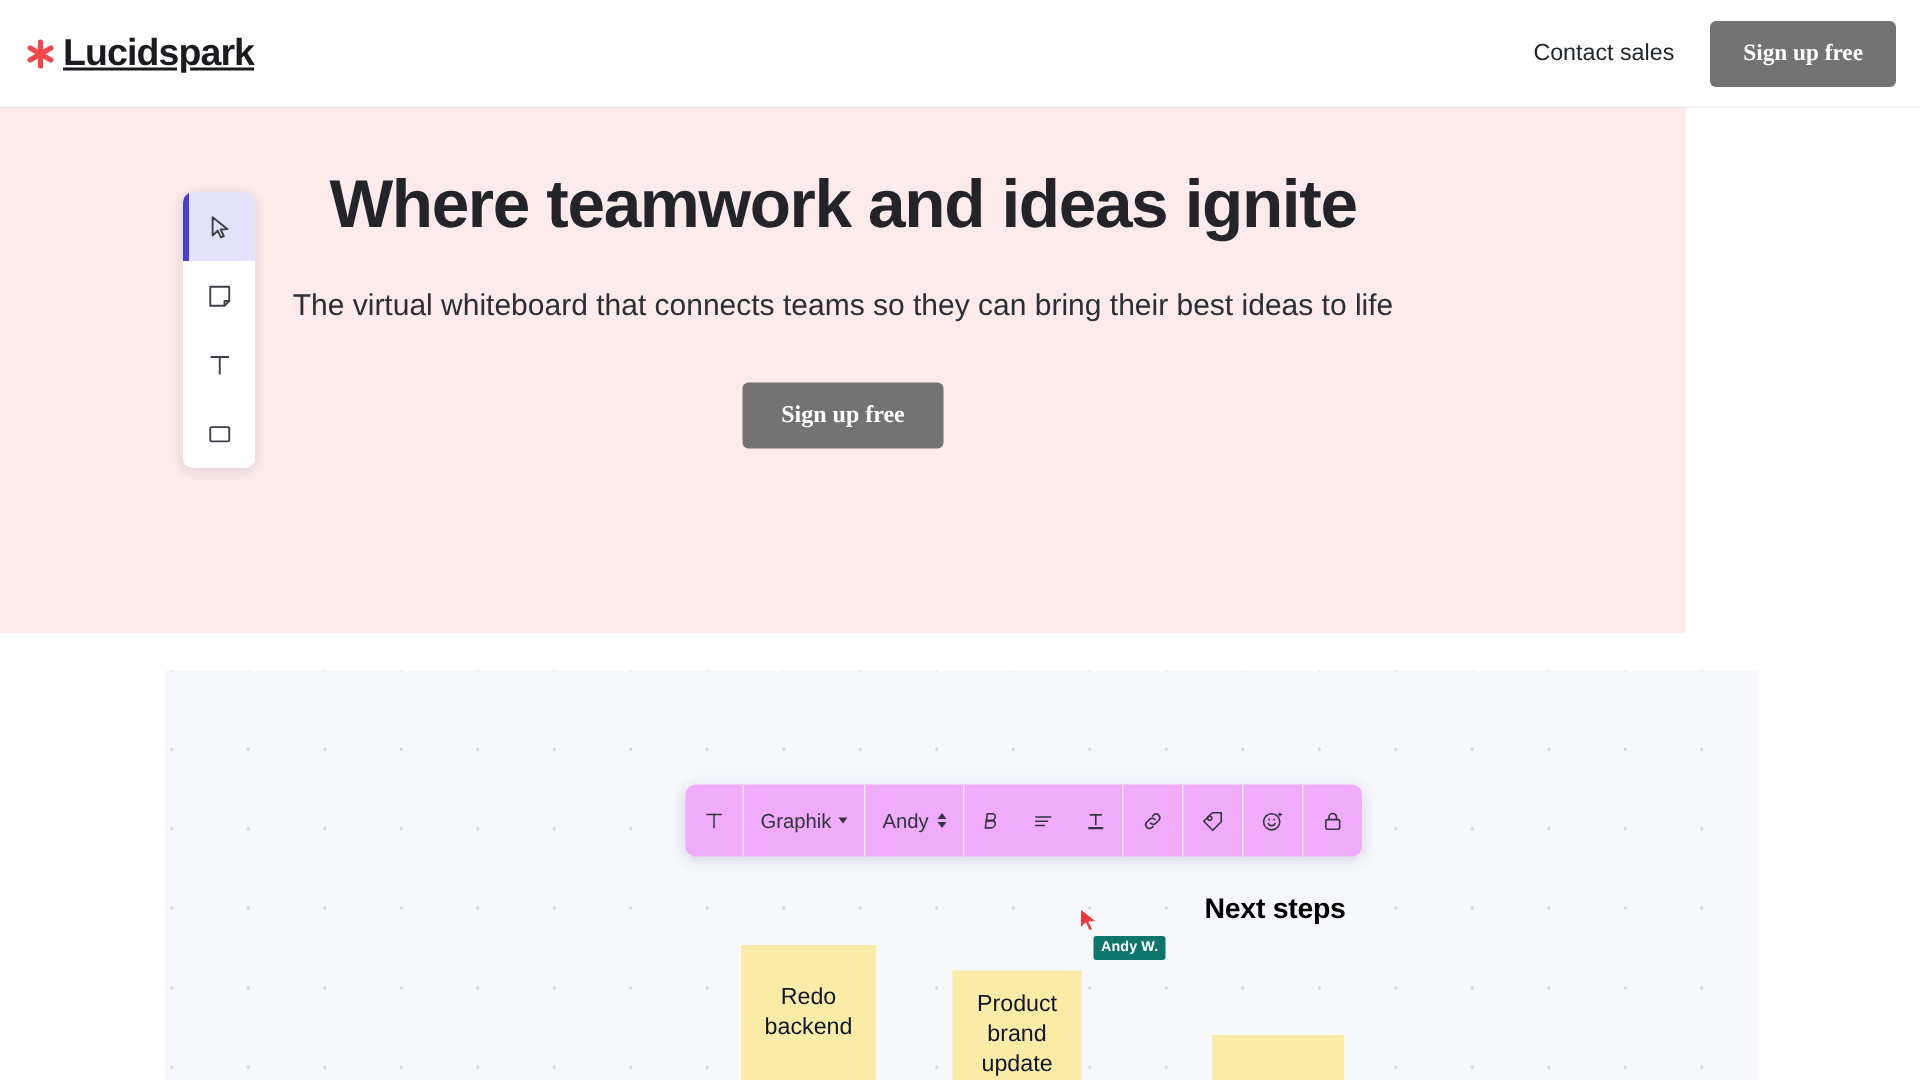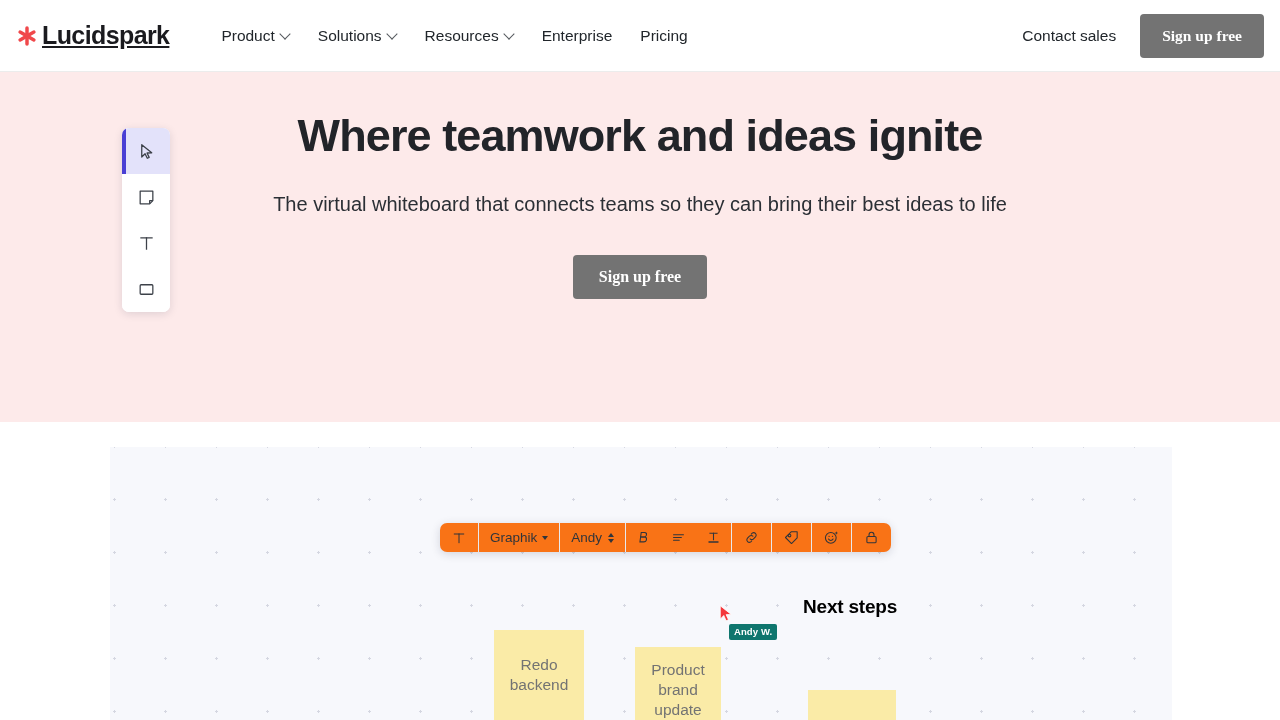--- a/index.html
+++ b/index.html
@@ -97,21 +97,21 @@
   .nav-signup {
     height:44px;
     padding:0 22px;
     margin-left:6px;
   }
 
   
   .hero {
     position:absolute;
     top:72px; left:0;
-    width:1280px; height:350px;
+    width:1124px; height:350px;
     background:#FDEAEA;
     display:flex;
     flex-direction:column;
     align-items:center;
     z-index:5;
   }
   .hero-title {
     margin-top:38px;
     font-size:45px;
     line-height:1.15;
@@ -185,23 +185,23 @@
     position:absolute;
     left:0; top:0; bottom:0;
     width:4px;
     background:#4a3fd4;
   }
   .tool-btn svg { display:block; }
 
   
   .fmt-bar {
     position:absolute;
-    left:440px; top:523px;
-    height:29px;
-    background:#f97316;
+    left:457px; top:523px;
+    height:48px;
+    background:#f0abfc;
     border-radius:7px;
     box-shadow:0 2px 10px rgba(25,30,60,.16);
     display:flex; align-items:stretch;
     z-index:12;
     overflow:hidden;
   }
   .fmt-grp {
     display:flex; align-items:center;
     border-right:1px solid #e8e9ee;
   }
@@ -240,21 +240,21 @@
 
   
   .note {
     position:absolute;
     background:#FAEBA7;
     display:flex;
     align-items:center; justify-content:center;
     text-align:center;
     font-size:15.5px;
     line-height:1.3;
-    color:#737373;
+    color:#0f172a;
     padding:23px;
     cursor:pointer;
     z-index:8;
   }
   .note-1 { left:494px; top:630px; width:90px; height:90px; }
   .note-2 { left:635px; top:647px; width:86px; height:86px; }
   .note-3 { left:808px; top:690px; width:88px; height:88px; }
 
   .board-heading {
     position:absolute;
@@ -294,40 +294,20 @@
     <svg class="brand-mark" viewBox="0 0 24 24">
       <g fill="#F0484B">
         <rect x="10.1" y="1.4" width="3.8" height="21.2" rx="1.9"></rect>
         <rect x="10.1" y="1.4" width="3.8" height="21.2" rx="1.9" transform="rotate(60 12 12)"></rect>
         <rect x="10.1" y="1.4" width="3.8" height="21.2" rx="1.9" transform="rotate(120 12 12)"></rect>
       </g>
     </svg>
     <span class="brand-name">Lucidspark</span>
   </div>
 
-  <div class="nav-links">
-    <div class="nav-link">
-      <span>Product</span>
-      <span class="chev"></span>
-    </div>
-    <div class="nav-link">
-      <span>Solutions</span>
-      <span class="chev"></span>
-    </div>
-    <div class="nav-link">
-      <span>Resources</span>
-      <span class="chev"></span>
-    </div>
-    <div class="nav-link">
-      <span>Enterprise</span>
-    </div>
-    <div class="nav-link">
-      <span>Pricing</span>
-    </div>
-  </div>
 
   <div class="nav-right">
     <span class="contact-sales">Contact sales</span>
     <button class="btn-dark nav-signup">Sign up free</button>
   </div>
 </div>
 
 <div class="hero">
   <h1 class="hero-title">Where teamwork and ideas ignite</h1>
   <p class="hero-sub">The virtual whiteboard that connects teams so they can bring their best ideas to life</p>

